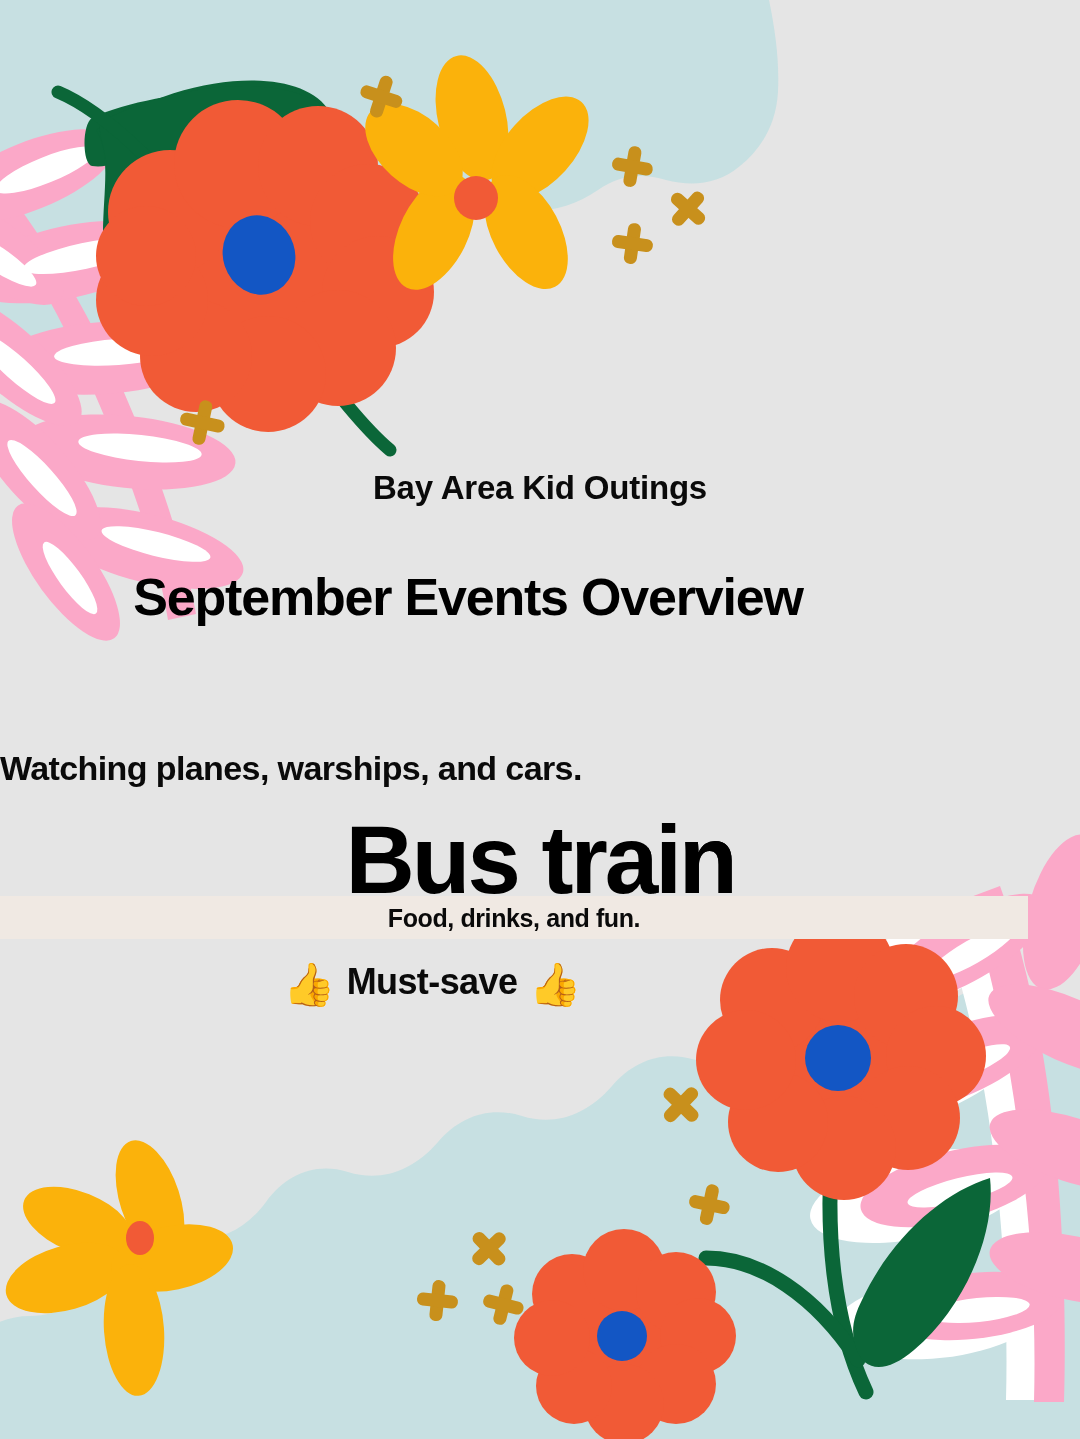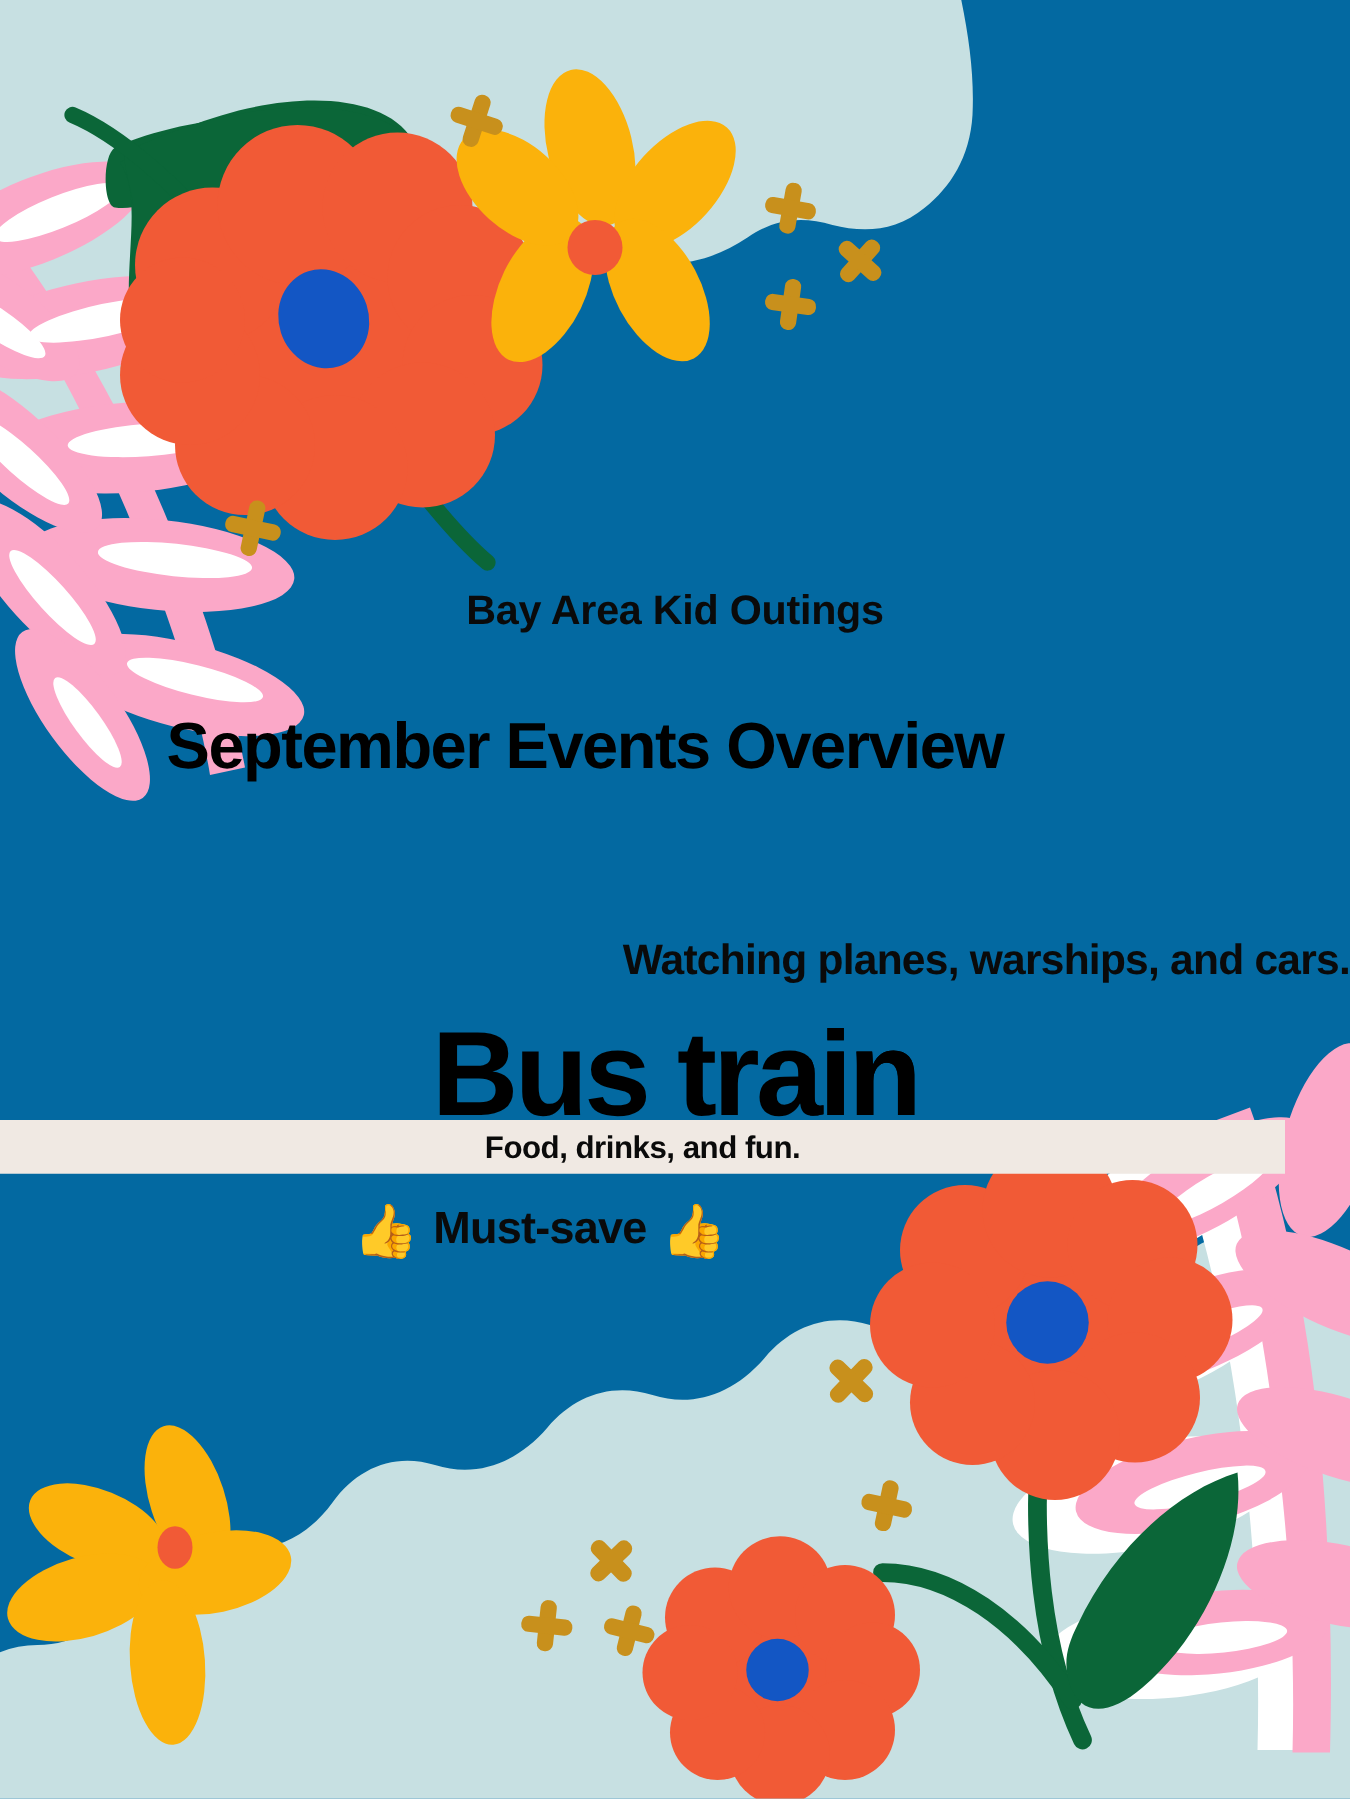--- a/index.html
+++ b/index.html
@@ -5,21 +5,21 @@
   html, body {
     margin: 0;
     padding: 0;
     background: #ffffff;
   }
   #poster {
     position: relative;
     width: 1080px;
     height: 1439px;
     overflow: hidden;
-    background: #0369a1;
+    background: #e5e5e5;
     font-family: "Liberation Sans", sans-serif;
   }
 
   
   .deco-layer {
     position: absolute;
     inset: 0;
     width: 1080px;
     height: 1439px;
     pointer-events: none;
@@ -57,21 +57,21 @@
     letter-spacing: -1.2px;
     color: #000000;
     line-height: 1.2;
   }
 
   .sub-one {
     position: absolute;
     top: 748px;
     left: 0;
     width: 1080px;
-    text-align: right;
+    text-align: left;
     font-size: 34px;
     font-weight: 700;
     letter-spacing: -0.6px;
     color: #0A0A0A;
     line-height: 1.2;
   }
 
   
   .big-overflow-wrap {
     position: absolute;

